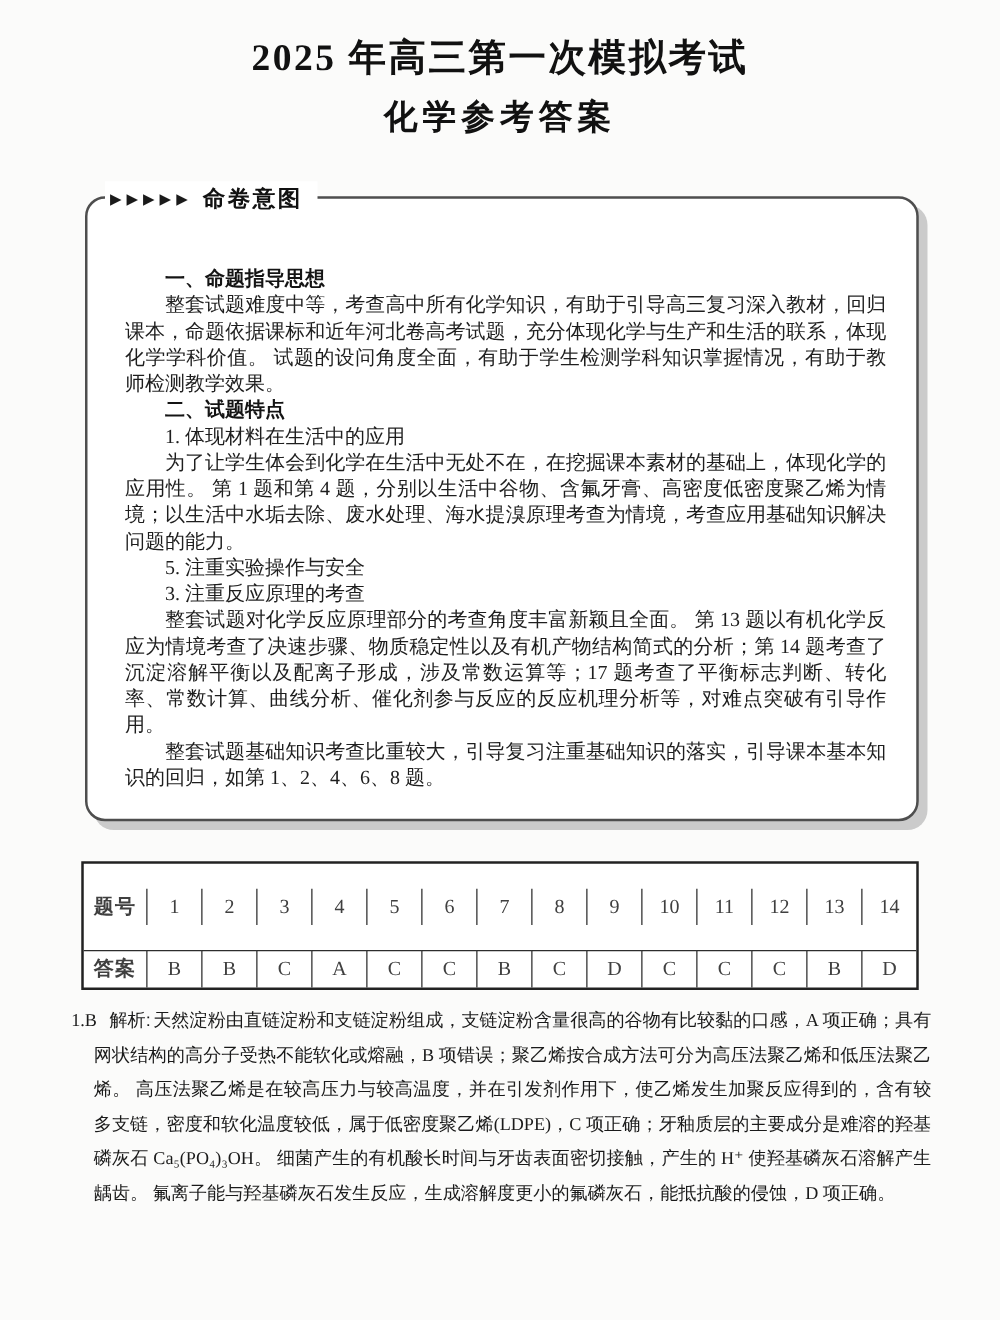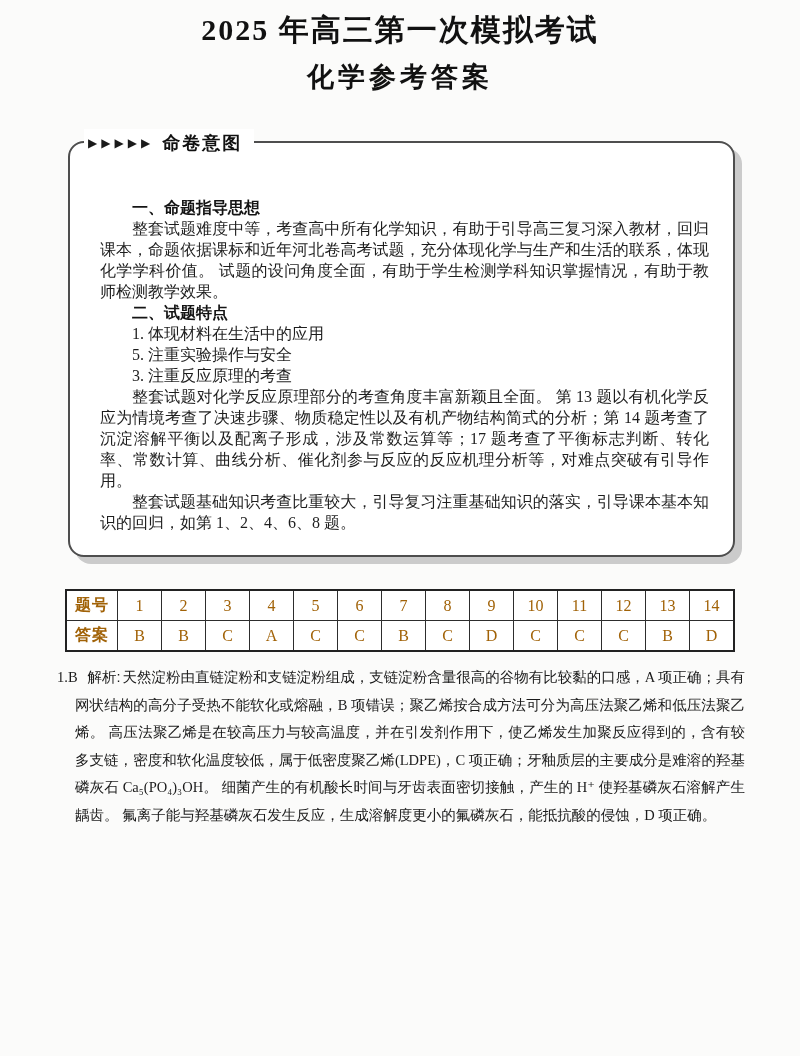--- a/index.html
+++ b/index.html
@@ -5,21 +5,21 @@
   html, body { margin: 0; padding: 0; }
   body {
     width: 800px; height: 1056px;
     background: #fbfbfa;
     color: #1c1c1c;
     font-family: "Liberation Serif", "DejaVu Serif", serif;
     overflow: hidden;
     position: relative;
   }
   .title1 {
-    margin: 0; padding-top: 10px;
+    margin: 0; padding-top: 26px;
     text-align: center;
     font-size: 30px; font-weight: bold;
     letter-spacing: 2px;
     color: #111;
   }
   .title2 {
     margin: 8px 0 0; text-align: center;
     font-size: 27px; font-weight: bold;
     letter-spacing: 4px;
     color: #111;
@@ -75,21 +75,22 @@
     display: grid;
     grid-template-columns: 50px repeat(14, 1fr);
     border: 2px solid #222;
     background: #fff;
   }
   .ans-cell {
     height: 29px;
     display: flex; align-items: center; justify-content: center;
     font-size: 16px;
     border-left: 1px solid #2d2d2d;
-    color: #a16207;
+    color: #404040;
+    margin-top: 20px;
   }
   .ans-cell:nth-child(15n+1) { border-left: none; }
   .ans-cell.row2 { border-top: 1px solid #2d2d2d; }
   .ans-cell.lbl { font-weight: bold; letter-spacing: 1px; }
   .explanation {
     box-sizing: content-box;
     margin: 12px 0 0 57px;
     width: 670px;
     padding-left: 18px;
     text-indent: -18px;
@@ -114,20 +115,21 @@
 <div class="intent-box">
   <div class="box-header">
     <span class="arrows">▶▶▶▶▶</span>
     <span class="box-title">命卷意图</span>
   </div>
   <div class="box-body">
     <div class="bh">一、命题指导思想</div>
     <p class="bp">整套试题难度中等，考查高中所有化学知识，有助于引导高三复习深入教材，回归课本，命题依据课标和近年河北卷高考试题，充分体现化学与生产和生活的联系，体现化学学科价值。 试题的设问角度全面，有助于学生检测学科知识掌握情况，有助于教师检测教学效果。</p>
     <div class="bh">二、试题特点</div>
     <div class="sh">1. 体现材料在生活中的应用</div>
+    <p class="bp">为了让学生体会到化学在生活中无处不在，在挖掘课本素材的基础上，体现化学的应用性。 第 1 题和第 4 题，分别以生活中谷物、含氟牙膏、高密度低密度聚乙烯为情境；以生活中水垢去除、废水处理、海水提溴原理考查为情境，考查应用基础知识解决问题的能力。</p>
     <div class="sh">5. 注重实验操作与安全</div>
     <div class="sh">3. 注重反应原理的考查</div>
     <p class="bp">整套试题对化学反应原理部分的考查角度丰富新颖且全面。 第 13 题以有机化学反应为情境考查了决速步骤、物质稳定性以及有机产物结构简式的分析；第 14 题考查了沉淀溶解平衡以及配离子形成，涉及常数运算等；17 题考查了平衡标志判断、转化率、常数计算、曲线分析、催化剂参与反应的反应机理分析等，对难点突破有引导作用。</p>
     <p class="bp">整套试题基础知识考查比重较大，引导复习注重基础知识的落实，引导课本基本知识的回归，如第 1、2、4、6、8 题。</p>
   </div>
 </div>
 
 <div class="ans-table">
   <div class="ans-cell lbl">题号</div>
   <div class="ans-cell">1</div>

